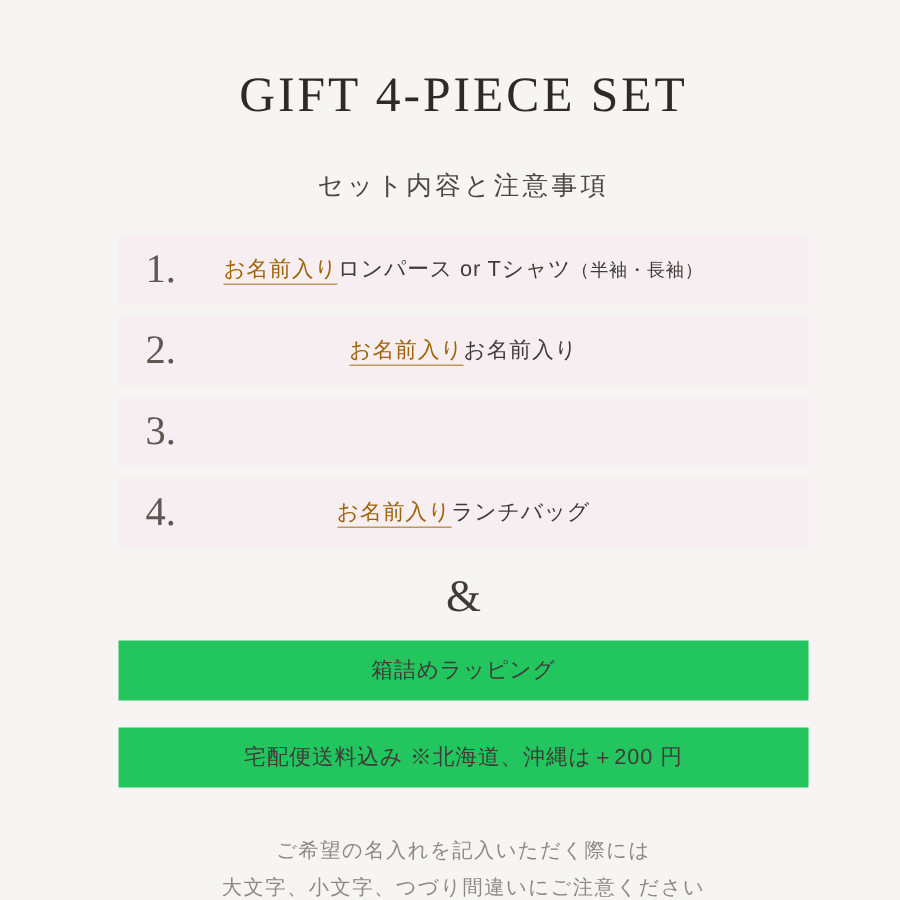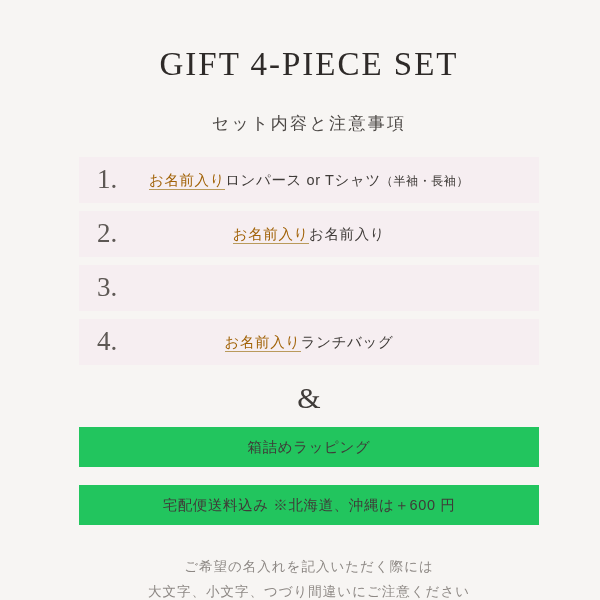--- a/index.html
+++ b/index.html
@@ -148,21 +148,21 @@
       <span class="row-text"><span class="hl">お名前入り</span><span>ランチバッグ</span></span>
     </div>
 
     <div class="amp">&amp;</div>
 
     <div class="row row-grey">
       <span class="row-text">箱詰めラッピング</span>
     </div>
 
     <div class="row row-grey gap-top">
-      <span class="row-text">宅配便送料込み ※北海道、沖縄は＋600 円</span>
+      <span class="row-text">宅配便送料込み ※北海道、沖縄は＋200 円</span>
     </div>
 
   </div>
 
   <div class="footnote">
     <div>ご希望の名入れを記入いただく際には</div>
     <div>大文字、小文字、つづり間違いにご注意ください</div>
   </div>
 
 </div>

